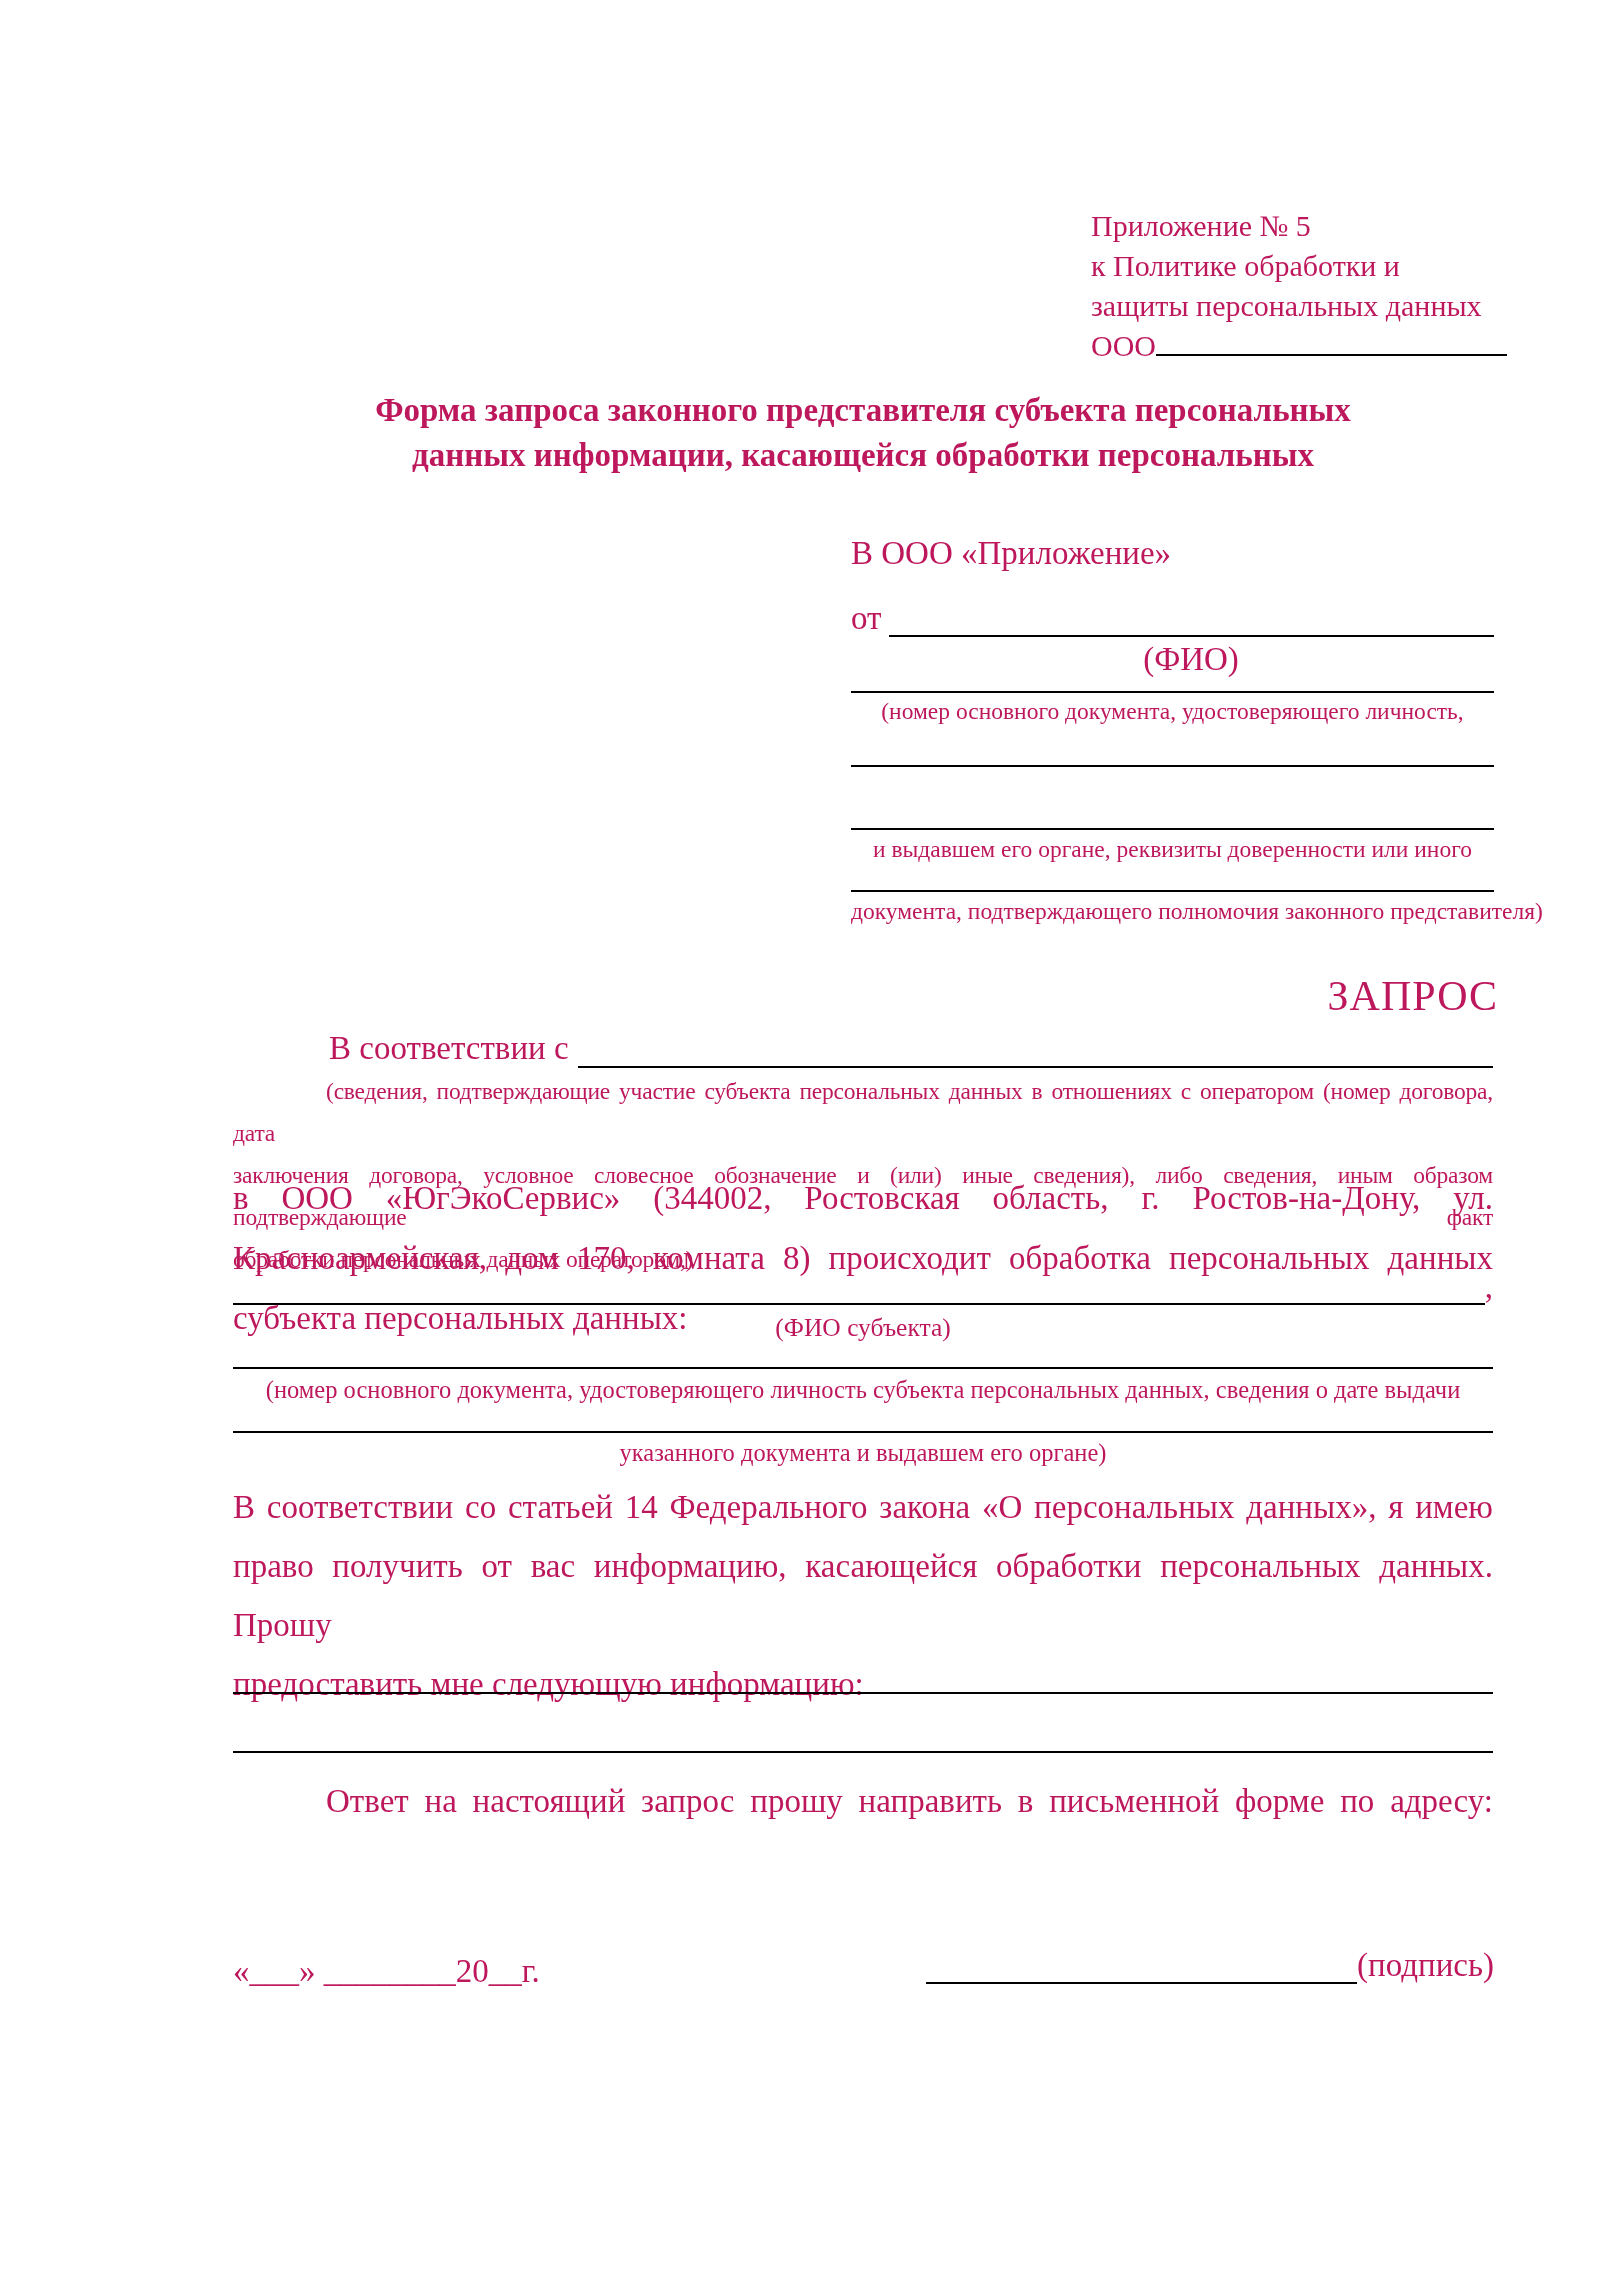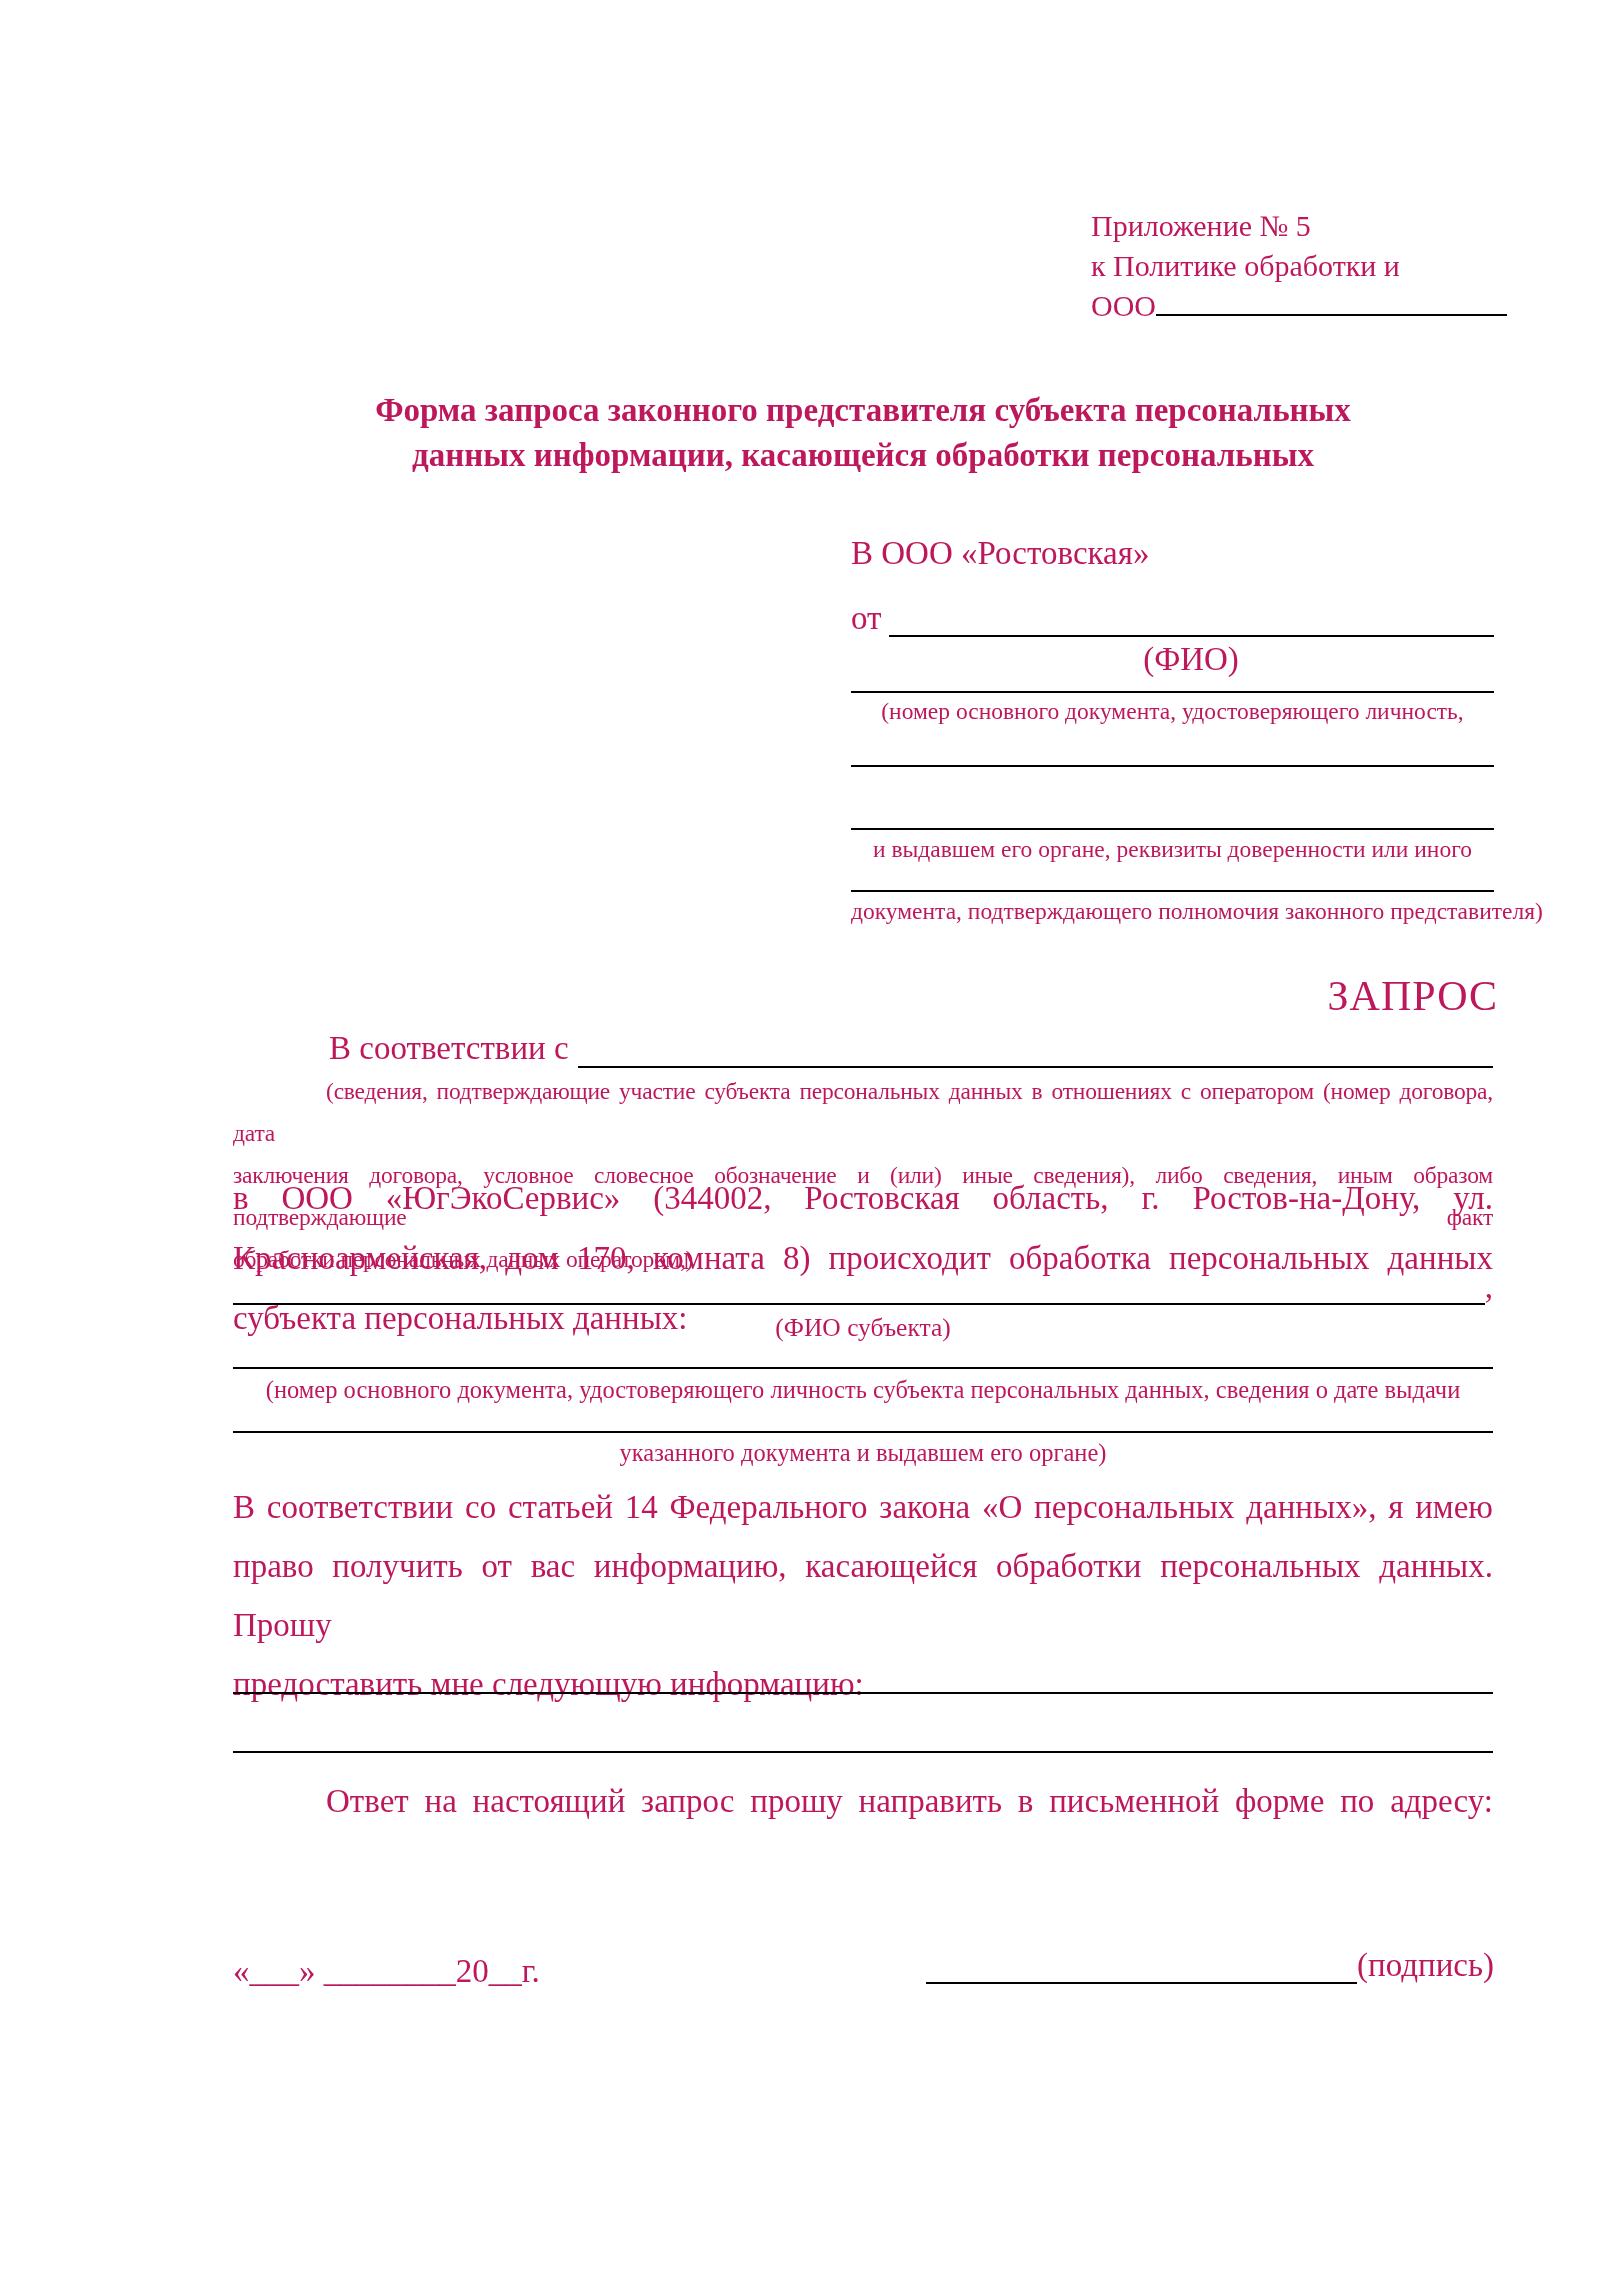--- a/index.html
+++ b/index.html
@@ -67,29 +67,30 @@
   .sig-row span { line-height:37px; white-space:nowrap; }
 </style>
 </head>
 <body>
 
 <div class="page">
 
   <div class="abs annex">
     <div>Приложение № 5</div>
     <div>к Политике обработки и</div>
+    <div>защиты персональных данных</div>
     <div><span>ООО</span><span class="iline" style="width:351px"></span></div>
   </div>
 
   <div class="abs title">
     <div>Форма запроса законного представителя субъекта персональных</div>
     <div>данных информации, касающейся обработки персональных</div>
   </div>
 
-  <div class="abs to-line">В ООО «Ростовская»</div>
+  <div class="abs to-line">В ООО «Приложение»</div>
 
   <div class="abs from-row flexrow">
     <span>от</span>
     <div class="fill"></div>
   </div>
   <div class="abs cap fio-cap">(ФИО)</div>
 
   <div class="abs hr fhr" style="top:691px"></div>
   <div class="abs cap fcap" style="top:698px">(номер основного документа, удостоверяющего личность,</div>
 

